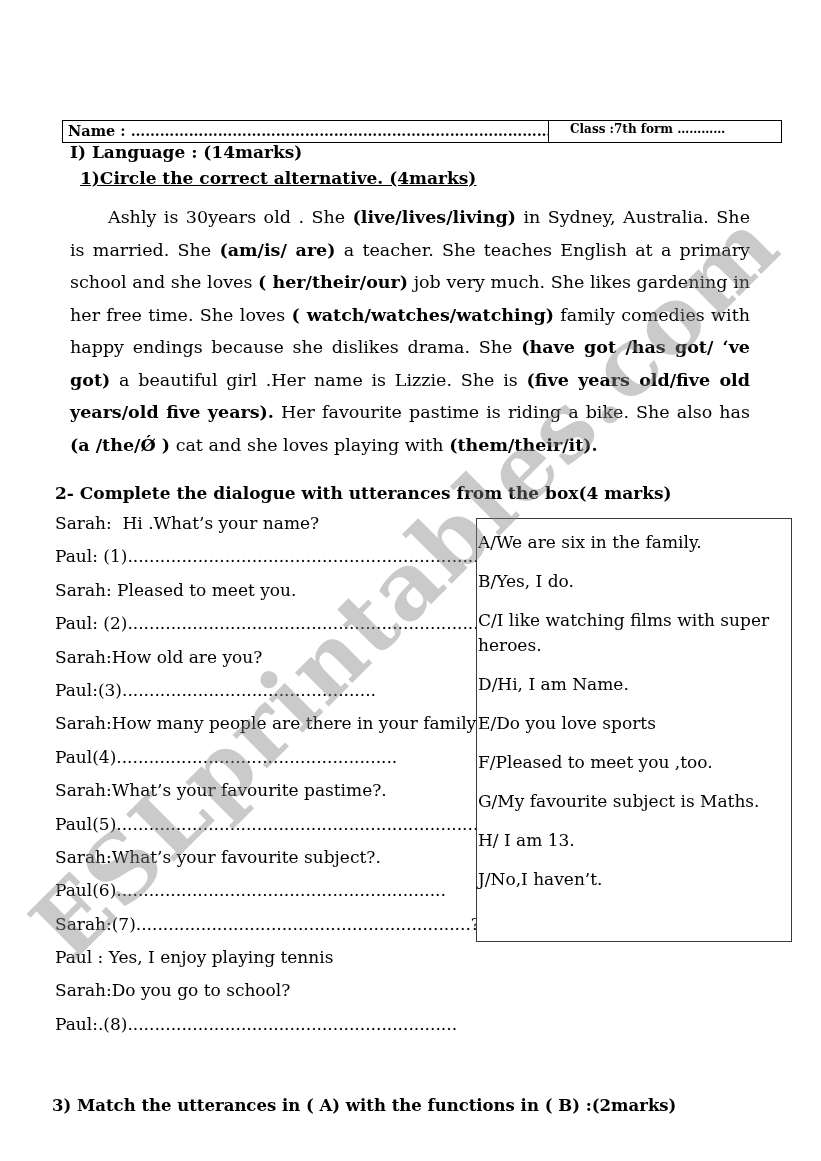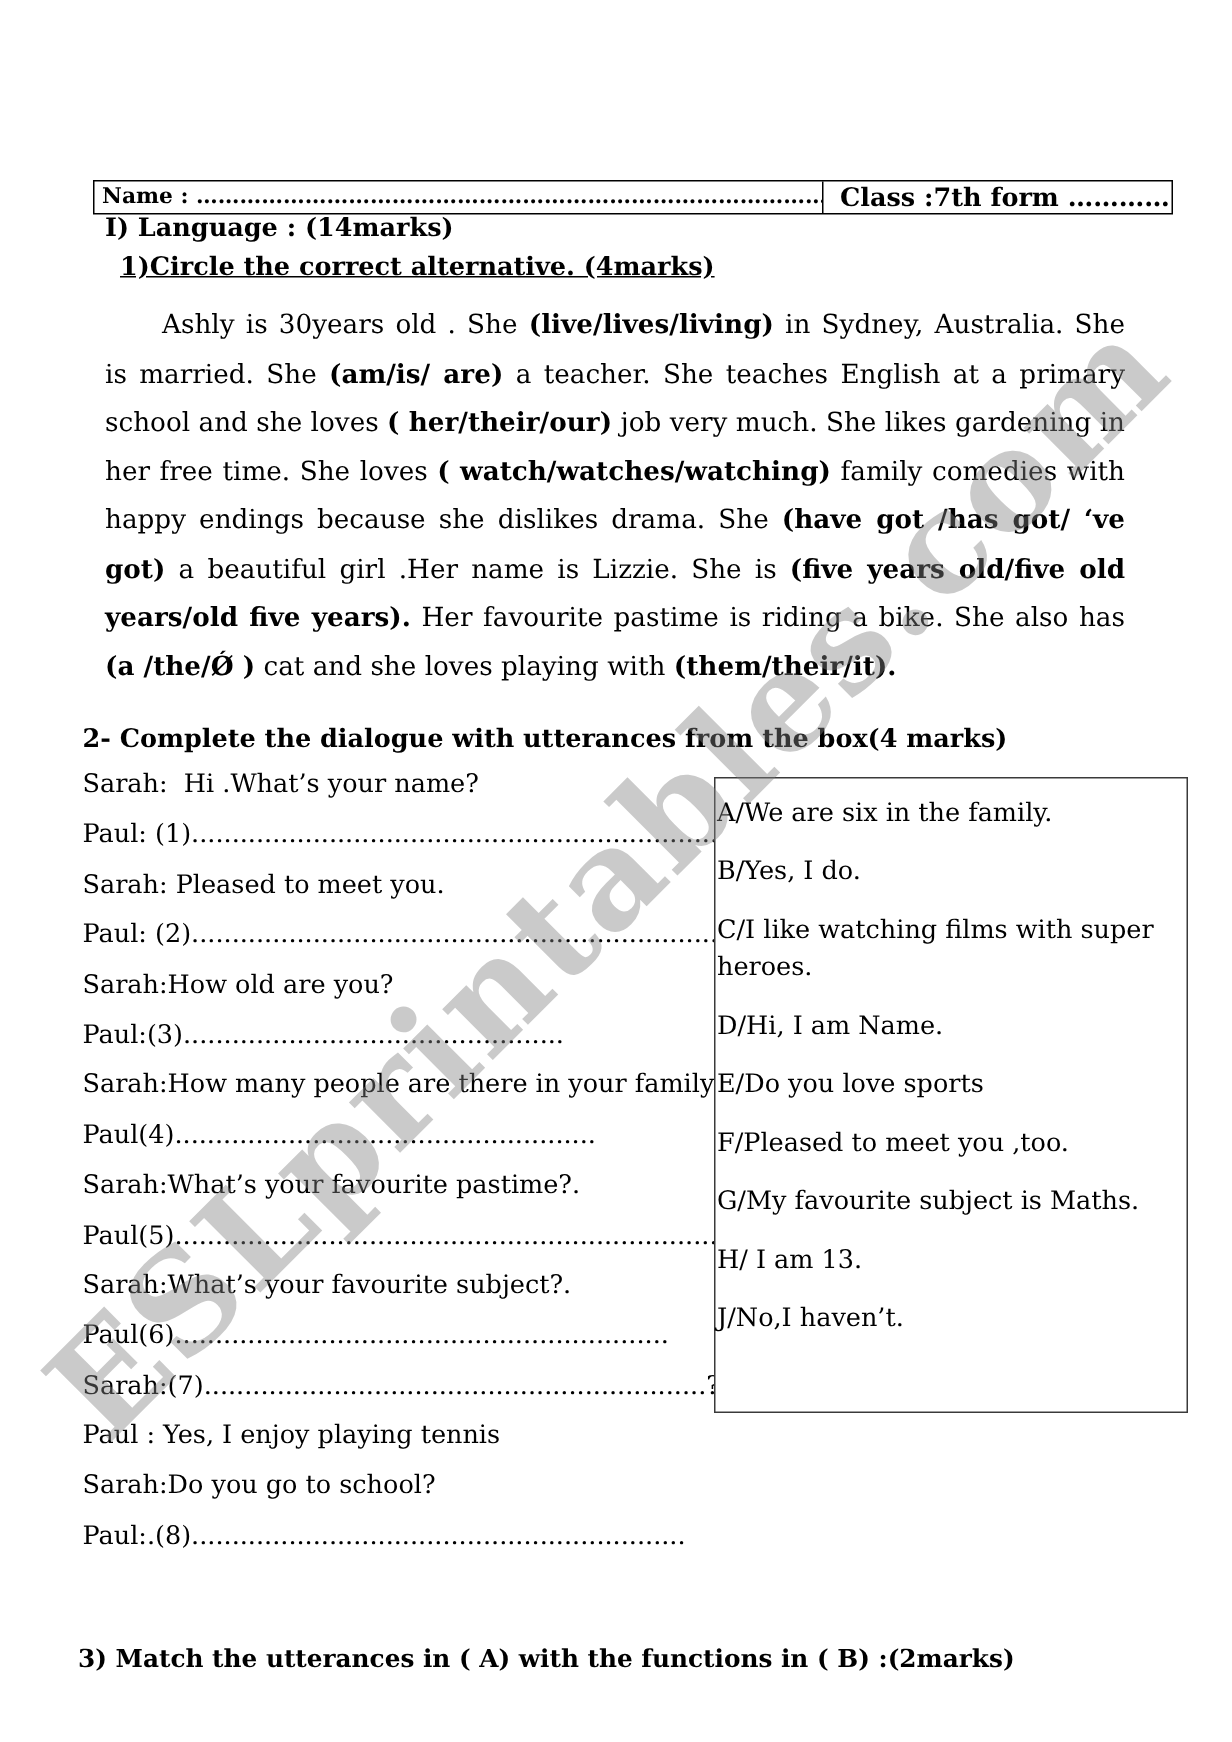--- a/index.html
+++ b/index.html
@@ -11,22 +11,22 @@
   }
   .header-box {
     position:absolute; left:62px; top:120px; width:720px; height:23px;
     border:1px solid #000; display:flex; z-index:1;
   }
   .name-cell {
     flex:1; padding:1px 5px; font-size:14.5px; font-weight:bold;
     white-space:nowrap; overflow:hidden;
   }
   .class-cell {
-    width:233px; border-left:1px solid #000; padding:1px 11px;
-    font-size:17px; font-weight:bold; white-space:nowrap; overflow:hidden;
+    width:233px; border-left:1px solid #000; padding:1px 21px;
+    font-size:12px; font-weight:bold; white-space:nowrap; overflow:hidden;
   }
   .s1-title {
     position:absolute; left:70px; top:142px; font-size:17px; font-weight:bold; z-index:1;
   }
   .s1-subtitle {
     position:absolute; left:80px; top:168px; font-size:17px; font-weight:bold;
     text-decoration:underline; z-index:1;
   }
   .paragraph {
     position:absolute; left:70px; top:201px; width:680px;

